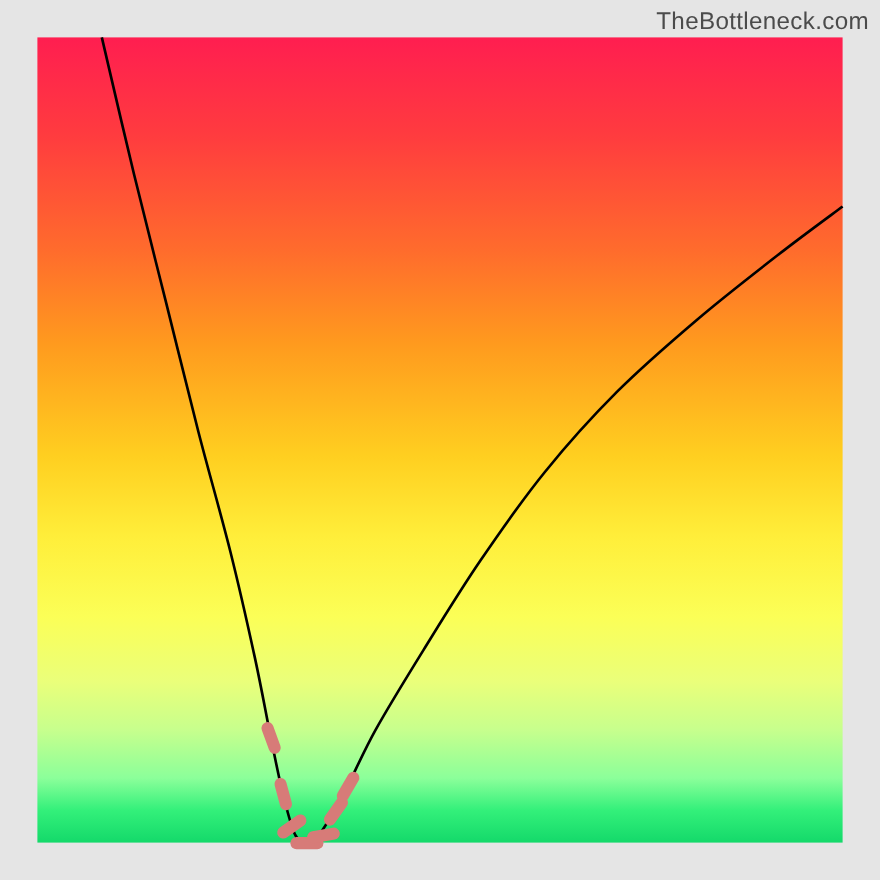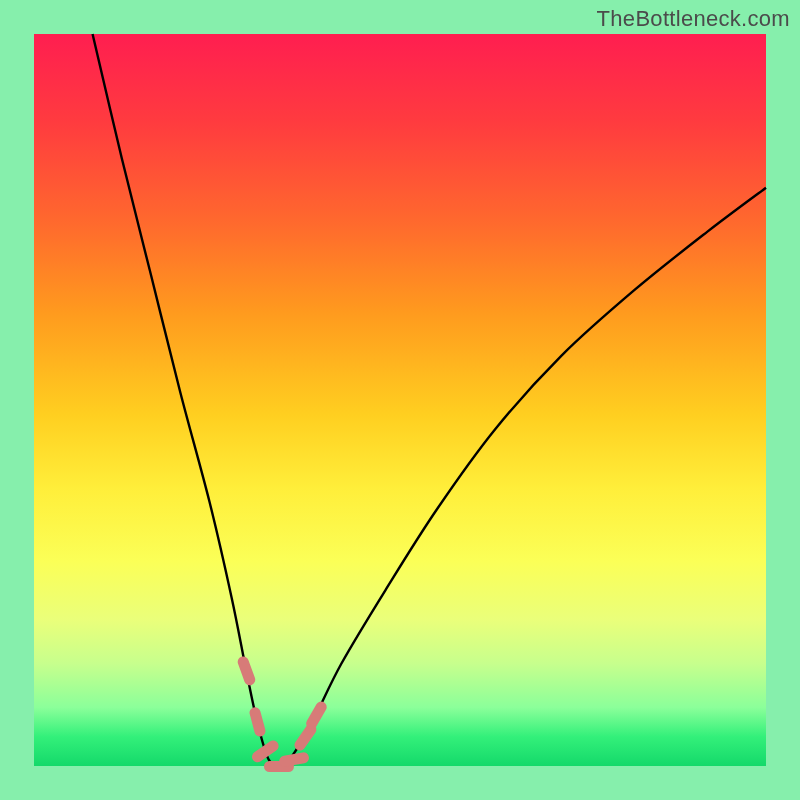--- a/index.html
+++ b/index.html
@@ -1,16 +1,16 @@
 <!DOCTYPE html>
 <html><head>
 <meta charset="utf-8">
 <style>
   html,body{margin:0;padding:0;width:800px;height:800px;background:#000;overflow:hidden;font-family:Arial,Helvetica,sans-serif}
-  .frame{position:absolute;left:0;top:0;width:800px;height:800px;background:#86efac}
+  .frame{position:absolute;left:0;top:0;width:800px;height:800px;background:#e5e5e5}
   .plot{position:absolute;left:34px;top:34px;width:732px;height:732px;
         background:linear-gradient(to bottom,
           #ff1e50 0%,
           #ff3b3f 12%,
           #ff6a2d 26%,
           #ff9a1e 38%,
           #ffcf20 52%,
           #ffee3a 62%,
           #fbff57 72%,
           #eaff7a 80%,

